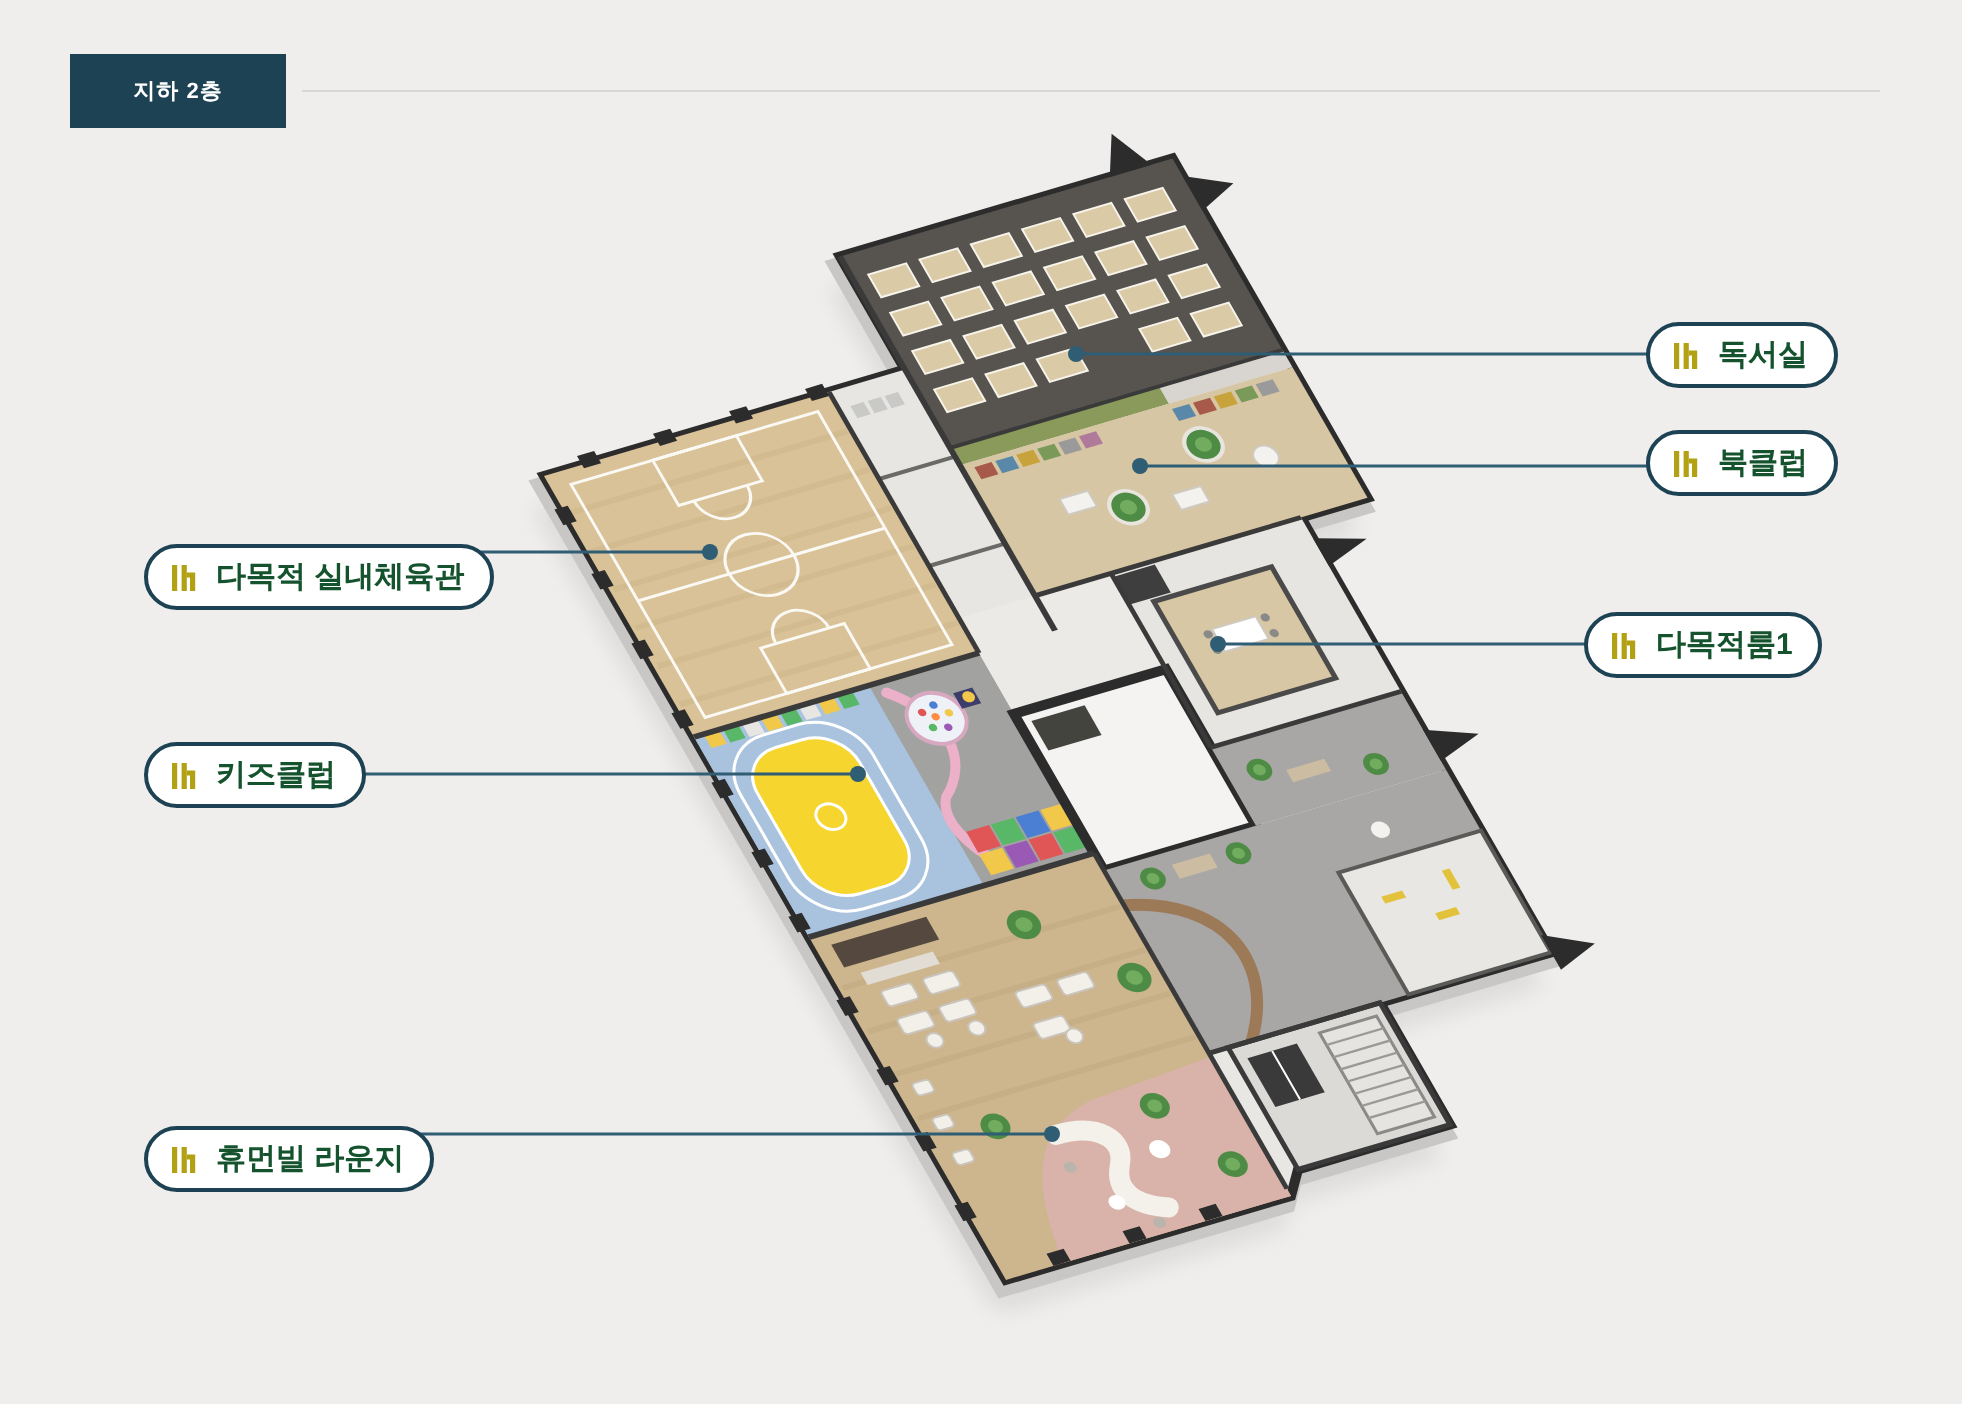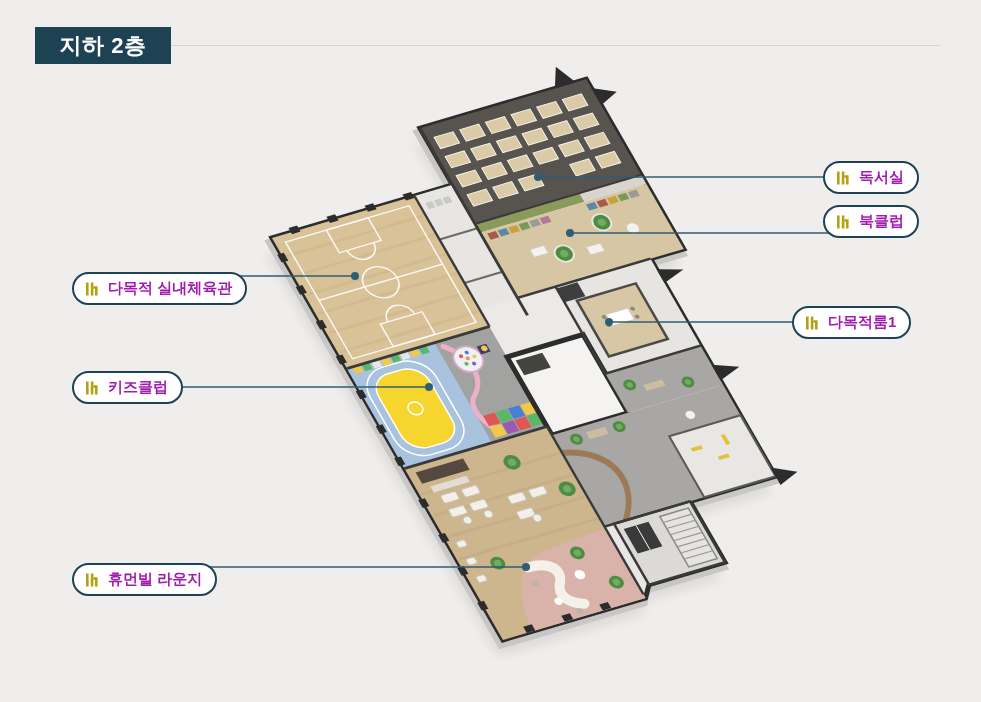--- a/index.html
+++ b/index.html
@@ -2,34 +2,34 @@
 <html><head>
 <meta charset="utf-8">
 <style>
   html,body{margin:0;padding:0}
   body{
     width:981px;height:702px;position:relative;overflow:hidden;
     background:#efeeec;
     font-family:"Liberation Sans","DejaVu Sans",sans-serif;
   }
   .floor-badge{
-    position:absolute;left:35px;top:27px;width:136px;height:37px;
+    position:absolute;left:35px;top:27px;width:108px;height:37px;
     background:#1d4253;color:#ffffff;display:flex;align-items:center;justify-content:center;
-    font-weight:bold;font-size:22px;letter-spacing:.5px;z-index:4;
+    font-weight:bold;font-size:11px;letter-spacing:.5px;z-index:4;
   }
   .header-rule{
     position:absolute;left:151px;top:45px;width:789px;height:1px;
     background:#d7d6d3;z-index:2;
   }
   .plan-svg{position:absolute;left:0;top:0;z-index:1}
   .callout{
     position:absolute;display:flex;align-items:center;gap:7px;
     background:#ffffff;border:2.5px solid #1d4253;border-radius:17px;
     height:33px;box-sizing:border-box;padding:0 13px 0 11px;
-    font-weight:bold;font-size:15px;color:#a21caf;white-space:nowrap;z-index:3;
+    font-weight:bold;font-size:15px;color:#14532d;white-space:nowrap;z-index:3;
   }
   .callout .logo-ic{flex:0 0 auto;display:block}
 </style>
 </head>
 <body>
 
 <div class="floor-badge">지하 2층</div>
 <div class="header-rule"></div>
 
 <svg class="plan-svg" width="981" height="702" viewBox="0 0 981 702">
@@ -337,21 +337,21 @@
   <svg class="logo-ic" width="16" height="16" viewBox="0 0 16 16">
       <g fill="#b2a113">
         <rect x="1" y="1.5" width="2.6" height="13"></rect>
         <rect x="5.8" y="1.5" width="2.6" height="13"></rect>
         <path d="M8.4,5.2 L12.6,5.2 L12.6,14.5 L10,14.5 L10,7.8 L8.4,7.8 Z"></path>
       </g>
     </svg>
   <span>독서실</span>
 </div>
 
-<div class="callout" style="left:823px;top:205px">
+<div class="callout" style="left:823px;top:215px">
   <svg class="logo-ic" width="16" height="16" viewBox="0 0 16 16">
       <g fill="#b2a113">
         <rect x="1" y="1.5" width="2.6" height="13"></rect>
         <rect x="5.8" y="1.5" width="2.6" height="13"></rect>
         <path d="M8.4,5.2 L12.6,5.2 L12.6,14.5 L10,14.5 L10,7.8 L8.4,7.8 Z"></path>
       </g>
     </svg>
   <span>북클럽</span>
 </div>
 

